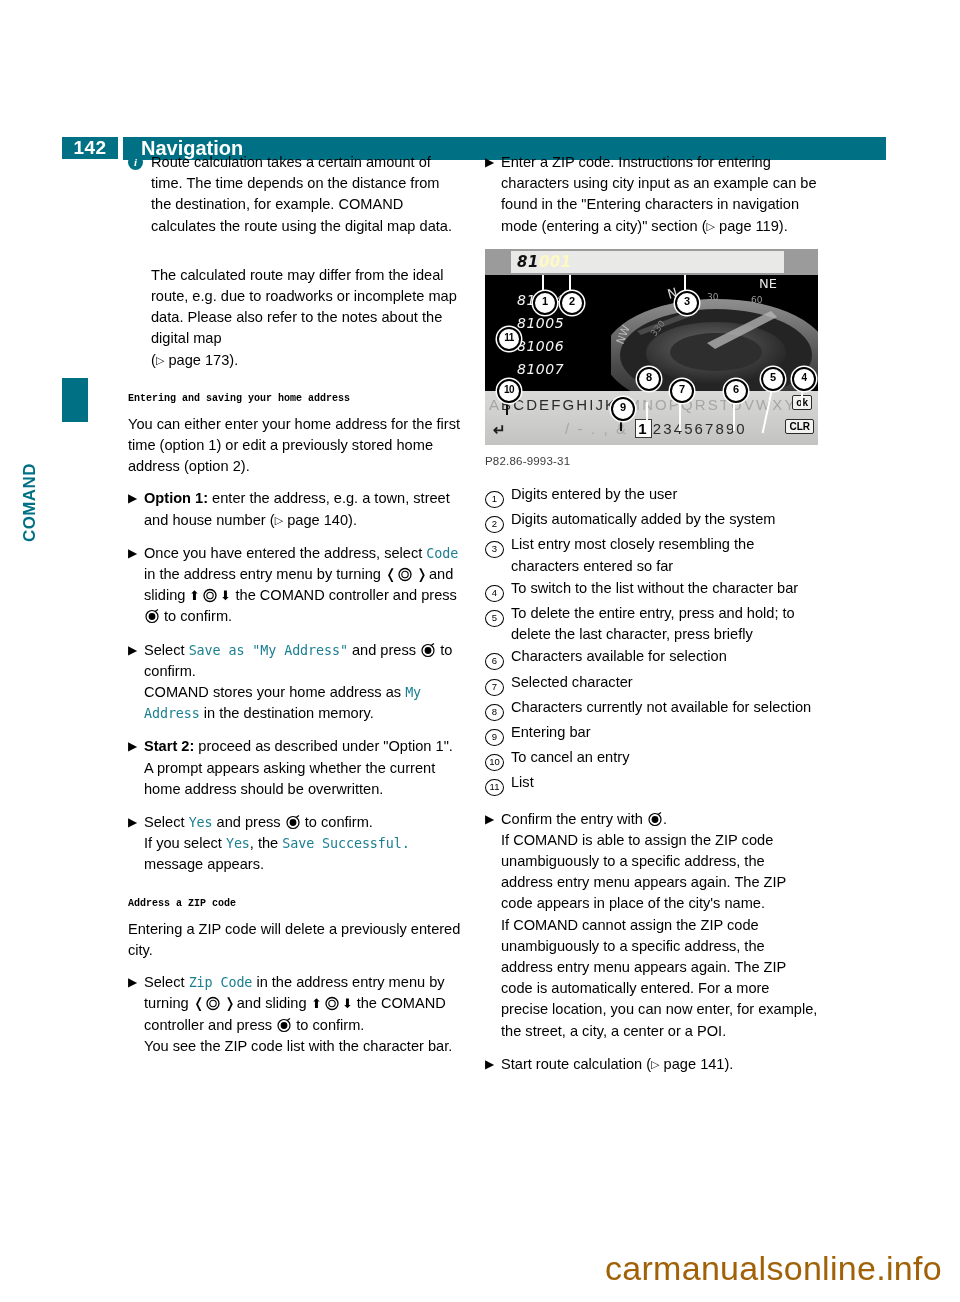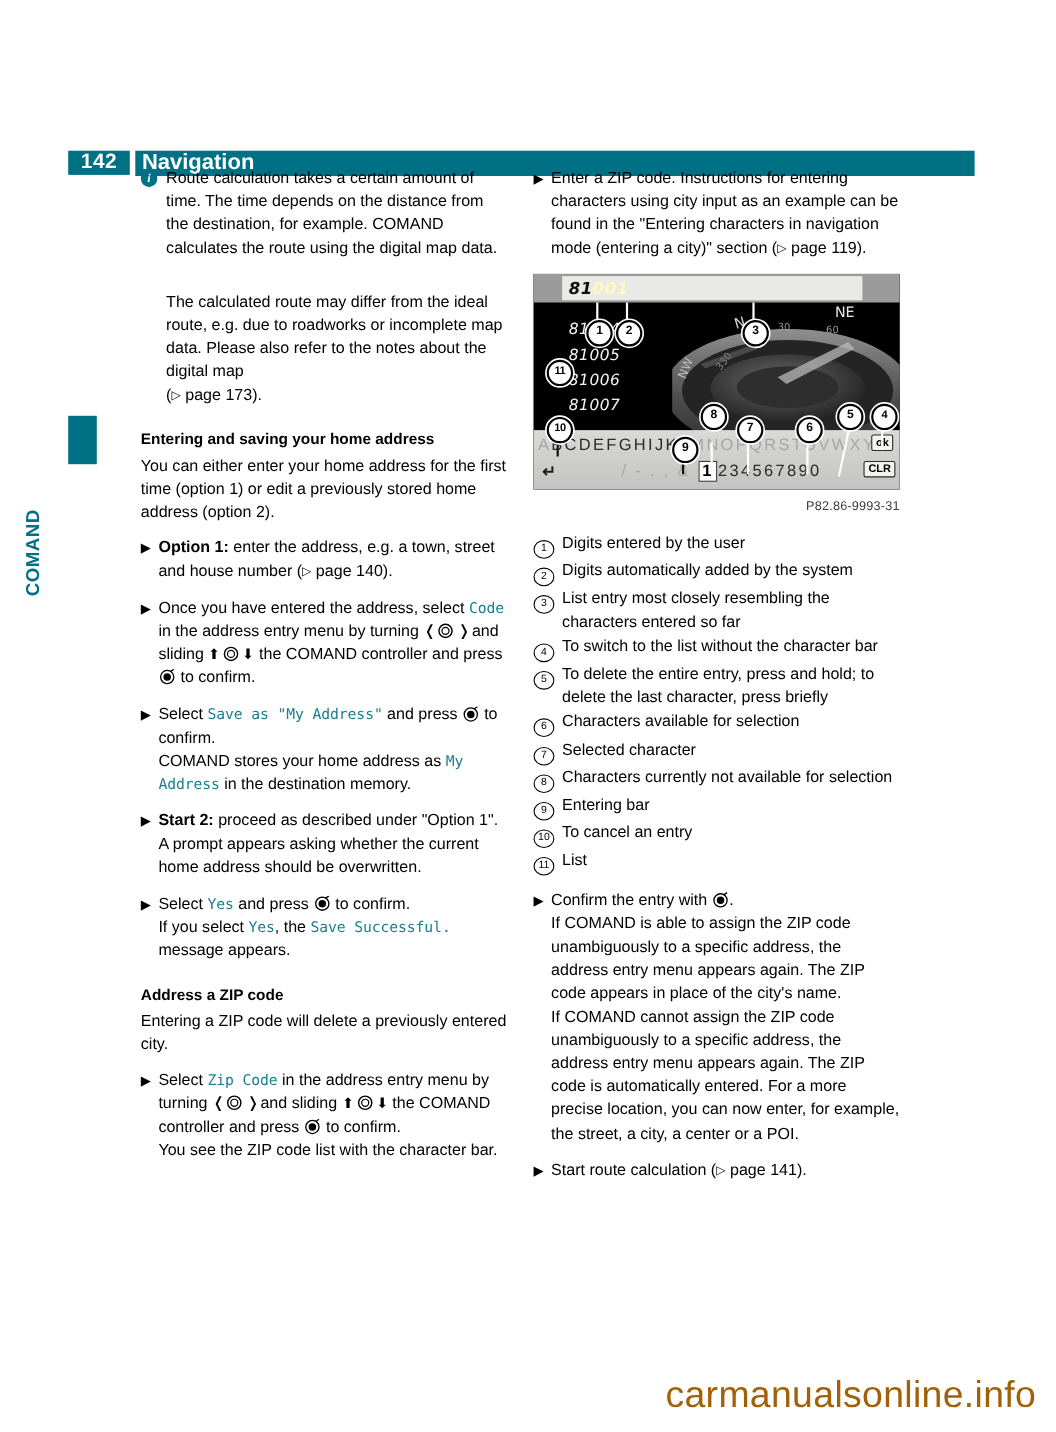--- a/index.html
+++ b/index.html
@@ -38,21 +38,21 @@
     justify-content: center;
     letter-spacing: .5px;
   }
   .header-gap { width: 5px; background: #ffffff; }
   .header-title-bar {
     flex: 1;
     background: #007184;
     color: #ffffff;
     display: flex;
     align-items: center;
-    padding-left: 6px;
+    padding-left: 18px;
     font-size: 20px;
     font-weight: bold;
   }
 
   
   .side-tab {
     position: absolute;
     left: 62px;
     top: 378px;
     width: 26px;
@@ -120,24 +120,25 @@
     width: 16px;
     font-size: 12px;
     line-height: 21.2px;
     color: #000;
   }
   .step-body { flex: 1; }
   .step-body p { margin: 0; }
 
   
   h3.sub {
-    font-size: 14px;
+    font-size: 10px;
     font-weight: bold;
     margin: 18px 0 5px 0;
     line-height: 20px;
+    font-family: Liberation Mono, monospace;
   }
   p.para { margin: 0 0 11px 0; }
 
   .cmd { color: #1a7f90; font-family: "DejaVu Sans Mono", monospace; font-size: 13.4px; letter-spacing: -0.1px;}
   .bold { font-weight: bold; }
   .tri-outline {
     display: inline-block;
     font-size: 11px;
     line-height: 1;
     vertical-align: 1px;
@@ -242,21 +243,20 @@
     position: absolute;
     background: #ffffff;
     z-index: 4;
     box-shadow: 0 0 0 1px rgba(255,255,255,.0);
   }
   .leader.dark { background: #111; }
 
   .shot-caption {
     font-size: 11.5px;
     color: #3b3b3b;
-    text-align: right;
     width: 333px;
     margin-bottom: 12px;
     letter-spacing: .2px;
   }
 
   
   .legend { margin-bottom: 12px; }
   .legend-item { display: flex; margin-bottom: 1px; }
   .legend-num {
     flex: 0 0 auto;

